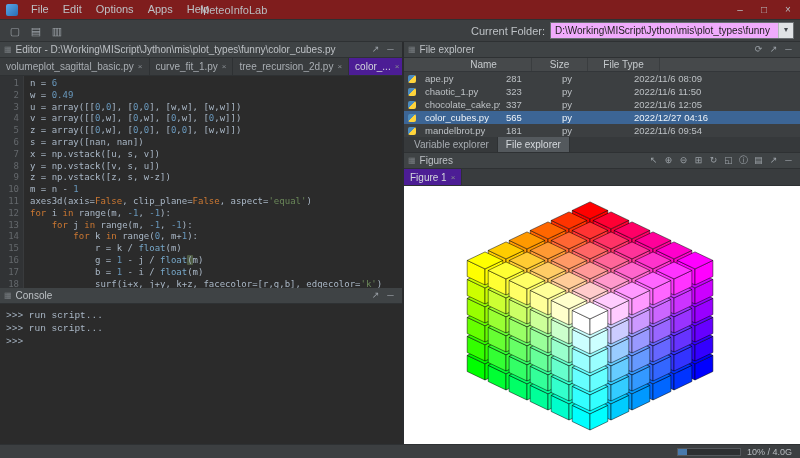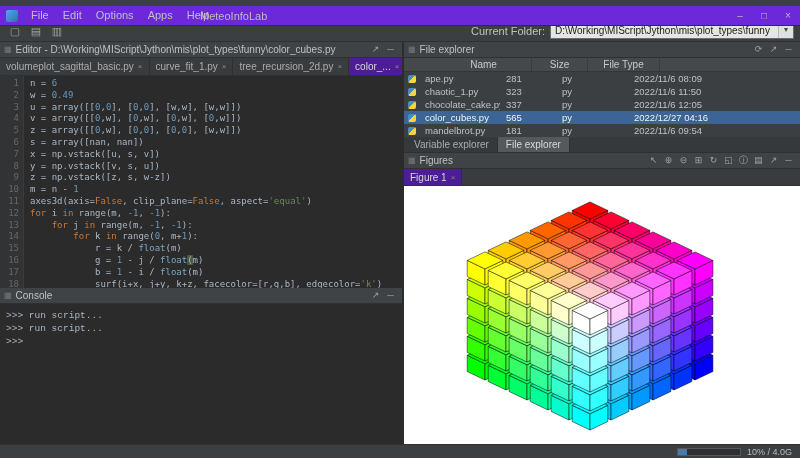--- a/index.html
+++ b/index.html
@@ -1,39 +1,39 @@
 <!DOCTYPE html>
 <html><head>
 <meta charset="utf-8">
 <style>
   * { margin:0; padding:0; box-sizing:border-box; }
   html,body { width:800px; height:458px; }
   body { position:relative; overflow:hidden; background:#3c3f41;
          font-family:"Liberation Sans", sans-serif; font-size:11px; color:#bbbbbb; }
 
   
-  .titlebar { position:absolute; top:0; left:0; right:0; height:20px; background:#6d28d9;
-              border-bottom:1px solid #2e3133; display:flex; align-items:center; z-index:5;margin-top:6px; }
+  .titlebar { position:absolute; top:0; left:0; right:0; height:20px; background:#7f1d1d;
+              border-bottom:1px solid #2e3133; display:flex; align-items:center; z-index:5; }
   .logo { width:12px; height:12px; margin:0 6px; border-radius:2px;
           background:linear-gradient(135deg,#5aa7e8,#2a6db4); flex:0 0 auto; }
   #menubar { display:flex; height:100%; z-index:2; }
   .menu-item { padding:0 7px; line-height:19px; color:#bdc1c5; cursor:default; }
   .title-center { position:absolute; left:200px; right:200px; 
                   line-height:20px; color:#b8bcc0; }
   .win-controls { margin-left:auto; display:flex; z-index:2; }
   .win-btn { width:24px; text-align:center; line-height:19px; font-size:10px; color:#b8bcc0; }
 
   
   .toolbar { position:absolute; top:20px; left:0; right:0; height:22px; background:#3c3f41;
              border-bottom:1px solid #2e3133; display:flex; align-items:center; padding:0 6px; }
   #tb-icons { display:flex; gap:3px; }
   .tb-icon { width:18px; height:16px; line-height:16px; text-align:center; color:#9aa0a6; font-size:11px; }
   .spacer { flex:1; }
   .cf-label { color:#bdc1c5; margin-right:5px; }
-  .cf-combo { width:244px; height:17px; background:#e5e5e5; border:1px solid #696e72;
+  .cf-combo { width:244px; height:17px; background:#f0abfc; border:1px solid #696e72;
               display:flex; align-items:center;justify-content:center; }
   .cf-path { flex:1; font-size:10px; color:#1c1c1c; padding:0 4px; white-space:nowrap; overflow:hidden; }
   .cf-arrow { width:15px; height:15px; background:#dfe2e5; color:#43484d; text-align:center;
               line-height:14px; font-size:8px; border-left:1px solid #b5b9bd; }
 
   
   .pane-left  { position:absolute; left:0; top:42px; width:402px; bottom:14px; }
   .pane-right { position:absolute; left:404px; top:42px; right:0; bottom:14px; }
   .v-divider  { position:absolute; left:402px; width:2px; top:42px; bottom:14px; background:#2a2c2e; }
 

